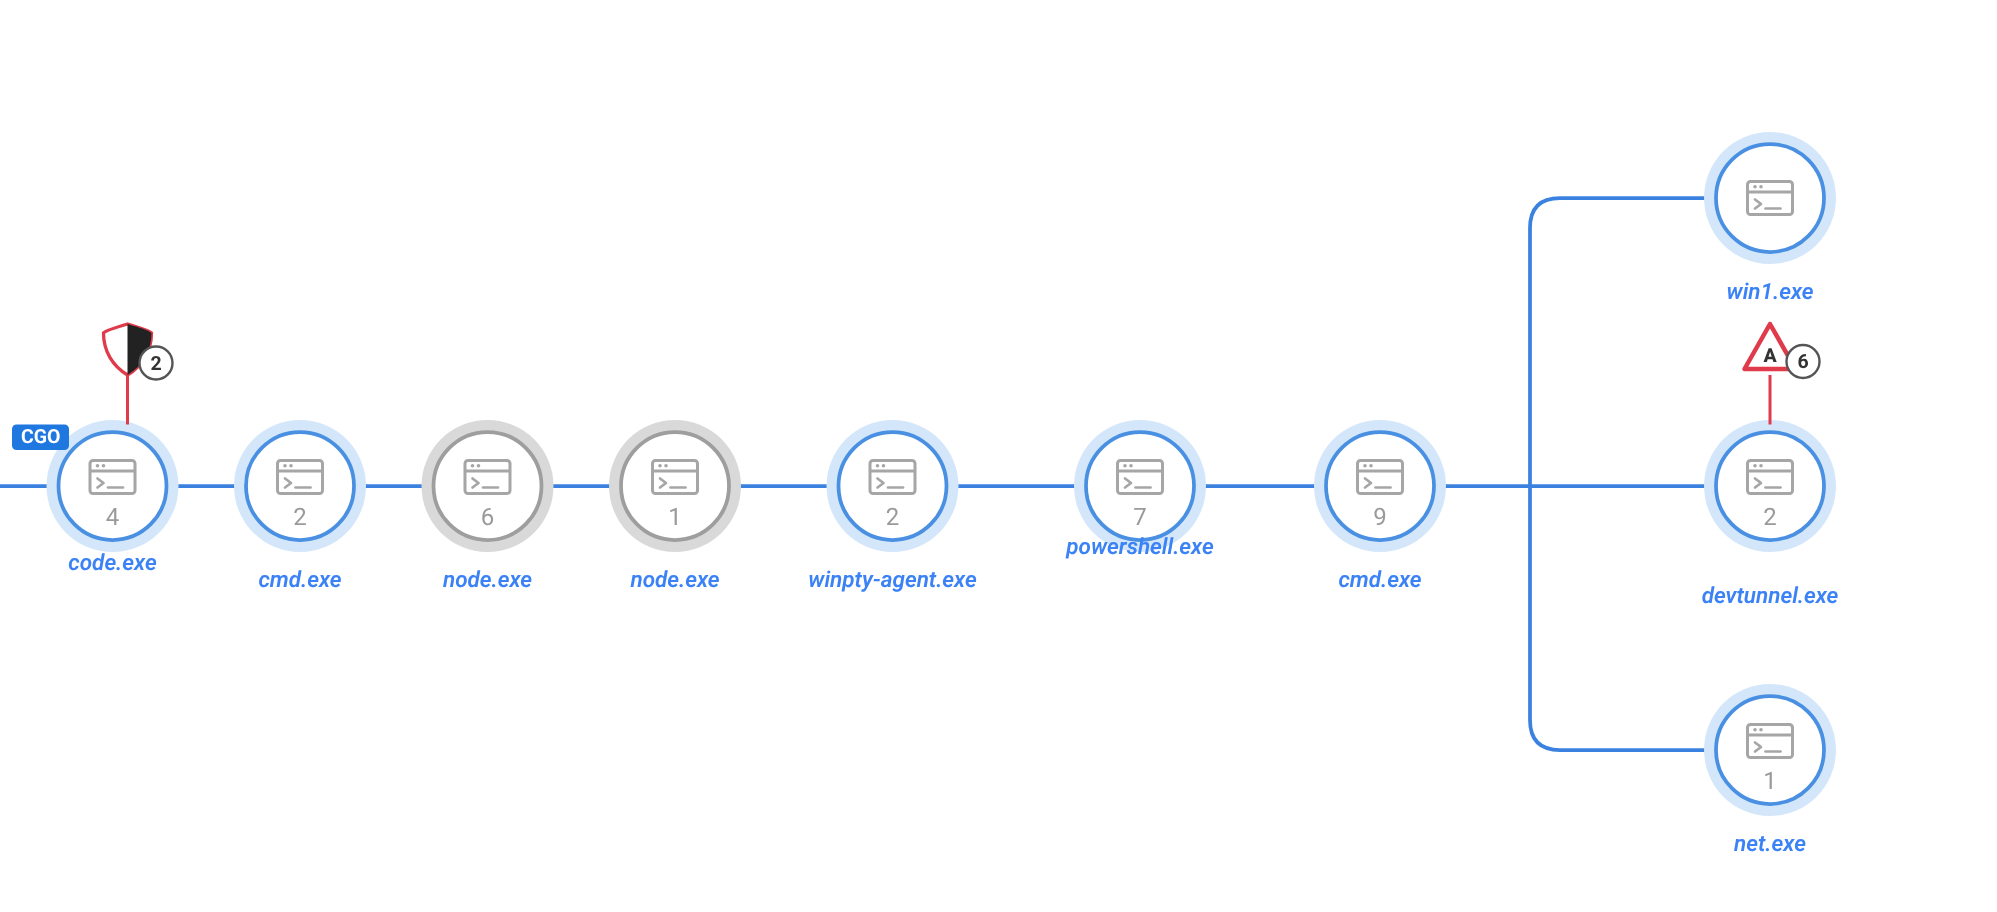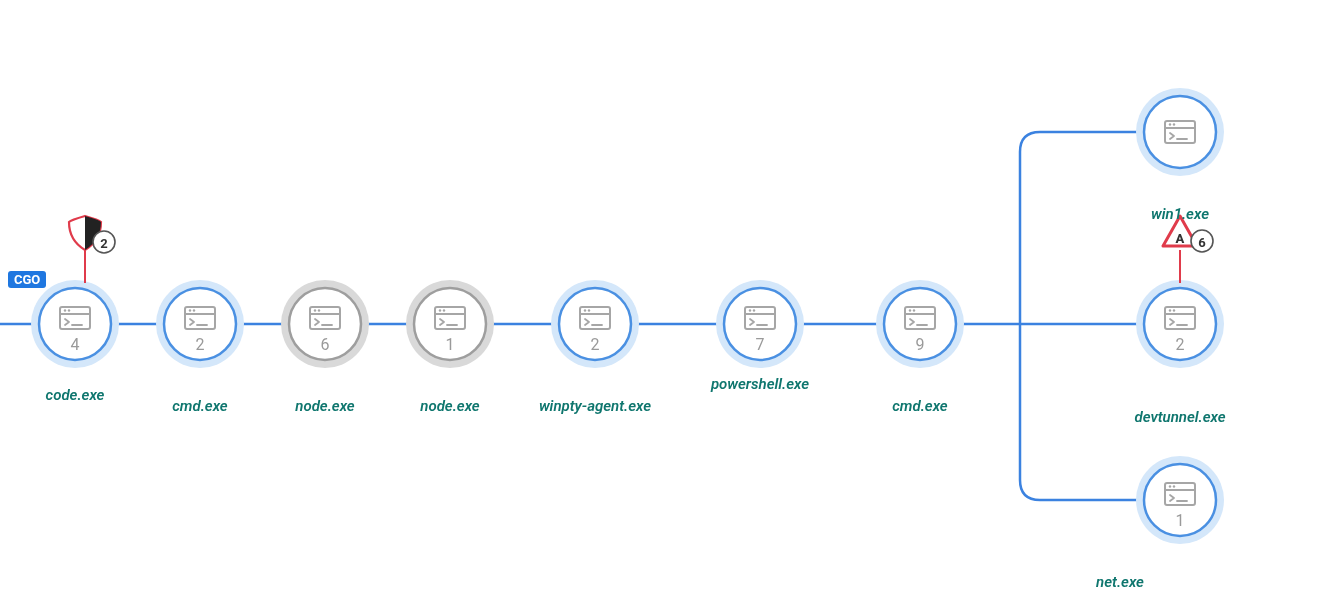--- a/index.html
+++ b/index.html
@@ -15,26 +15,25 @@
   svg.canvas {
     position: absolute;
     inset: 0;
     width: 1331px;
     height: 608px;
   }
   .node-label {
     position: absolute;
     font-size: 15px;
     font-style: italic;
-    color: #0f766e;
+    color: #3b82f6;
     font-weight: 600;
     white-space: nowrap;
     transform: translateX(-50%);
     text-align: center;
-    margin-top: 20px;
   }
   .node-inner-num {
     font-size: 16px;
     fill: #9a9a9a;
     font-family: inherit;
     text-anchor: middle;
     dominant-baseline: middle;
   }
   .cgo-tag {
     position: absolute;
@@ -183,24 +182,24 @@
     <line x1="1180" y1="283" x2="1180" y2="250" stroke="#e03b4b" stroke-width="2"></line>
     <g transform="translate(1180,233)">
       <path d="M 0 -17 L 17 13 L -17 13 Z" fill="#ffffff" stroke="#e03b4b" stroke-width="3" stroke-linejoin="round"></path>
       <text class="badge-letter" x="0" y="5">A</text>
     </g>
     <circle cx="1202" cy="241" r="11" fill="#ffffff" stroke="#555" stroke-width="1.6"></circle>
     <text class="badge-count" x="1202" y="242">6</text>
   </g>
 </svg>
 
-<div class="cgo-tag" style="left:8px; top:271px;">CGO</div>
+<div class="cgo-tag" style="left:8px; top:283px;">CGO</div>
 
 <div class="node-label" style="left:75px;   top:366px;">code.exe</div>
 <div class="node-label" style="left:200px;  top:377px;">cmd.exe</div>
 <div class="node-label" style="left:325px;  top:377px;">node.exe</div>
 <div class="node-label" style="left:450px;  top:377px;">node.exe</div>
 <div class="node-label" style="left:595px;  top:377px;">winpty-agent.exe</div>
 <div class="node-label" style="left:760px;  top:355px;">powershell.exe</div>
 <div class="node-label" style="left:920px;  top:377px;">cmd.exe</div>
 <div class="node-label" style="left:1180px; top:185px;">win1.exe</div>
 <div class="node-label" style="left:1180px; top:388px;">devtunnel.exe</div>
-<div class="node-label" style="left:1120px; top:553px;">net.exe</div>
+<div class="node-label" style="left:1180px; top:553px;">net.exe</div>
 
 </body></html>

